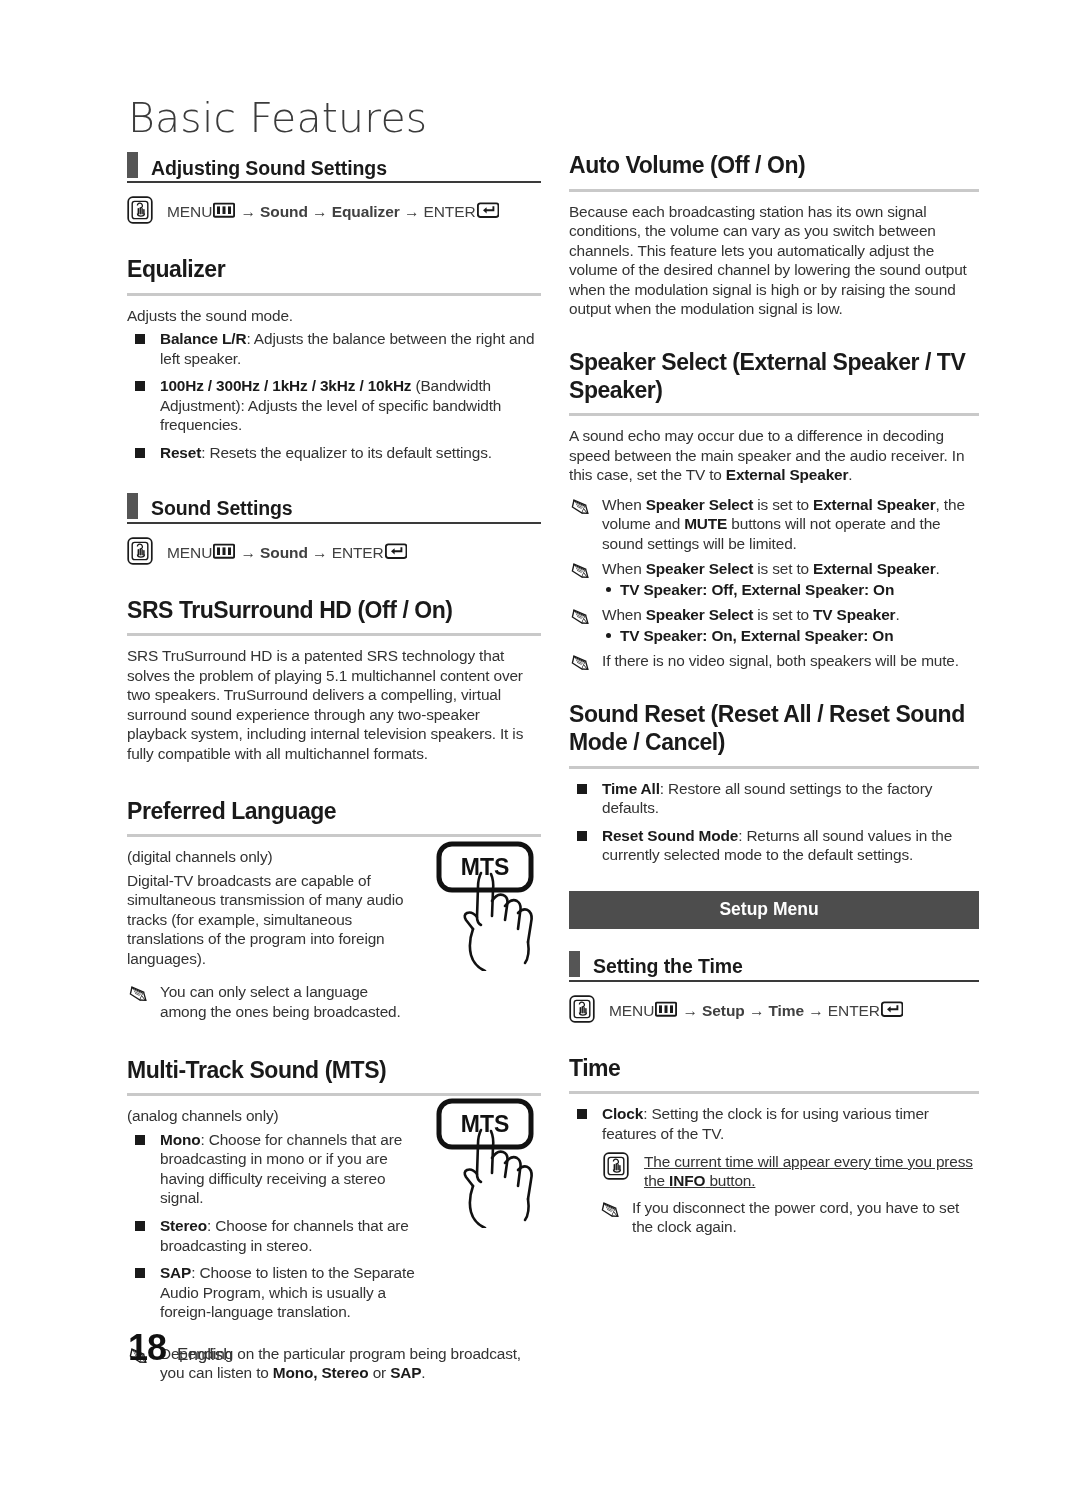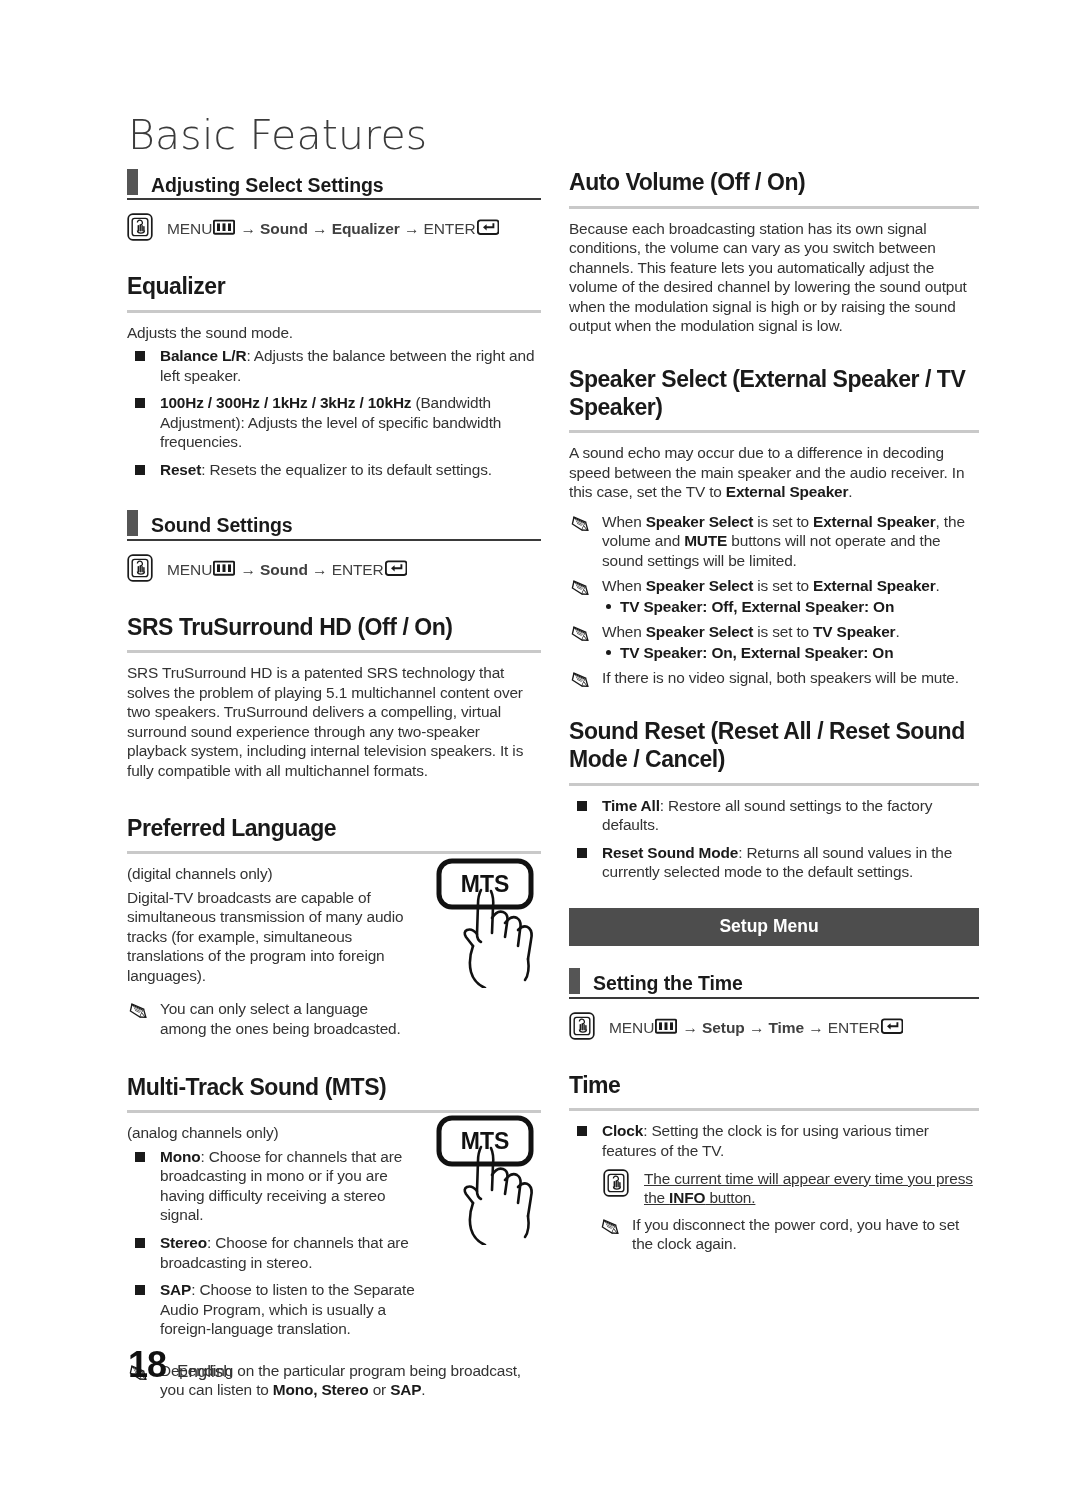--- a/index.html
+++ b/index.html
@@ -10,21 +10,21 @@
   body {
     width: 1080px;
     height: 1494px;
     font-family: "Liberation Sans", sans-serif;
     color: #231f20;
     position: relative;
     overflow: hidden;
   }
   .page {
     position: absolute;
-    left: 0; top: 17px;
+    left: 0; top: 0;
     width: 1080px;
     height: 1120px;
   }
   .page-title {
     position: absolute;
     left: 128px;
     top: 94px;
     font-size: 41px;
     font-weight: 300;
     letter-spacing: 0.2px;
@@ -296,21 +296,21 @@
 <div class="page">
 
   <div class="page-title">Basic Features</div>
 
   <div class="columns">
 
     <div class="col left">
 
       <div class="sec-head">
         <span class="sec-bar"></span>
-        <span class="sec-head-text">Adjusting Select Settings</span>
+        <span class="sec-head-text">Adjusting Sound Settings</span>
       </div>
 
       <div class="nav-path">
         <span class="ico-hand">
           <svg width="26" height="28" viewBox="0 0 26 28">
               <use href="#def-hand"></use>
             </svg>
         </span>
         <span class="txt">
           <span>MENU</span><span class="ico-inline"><svg width="22" height="18" viewBox="0 0 22 18">

